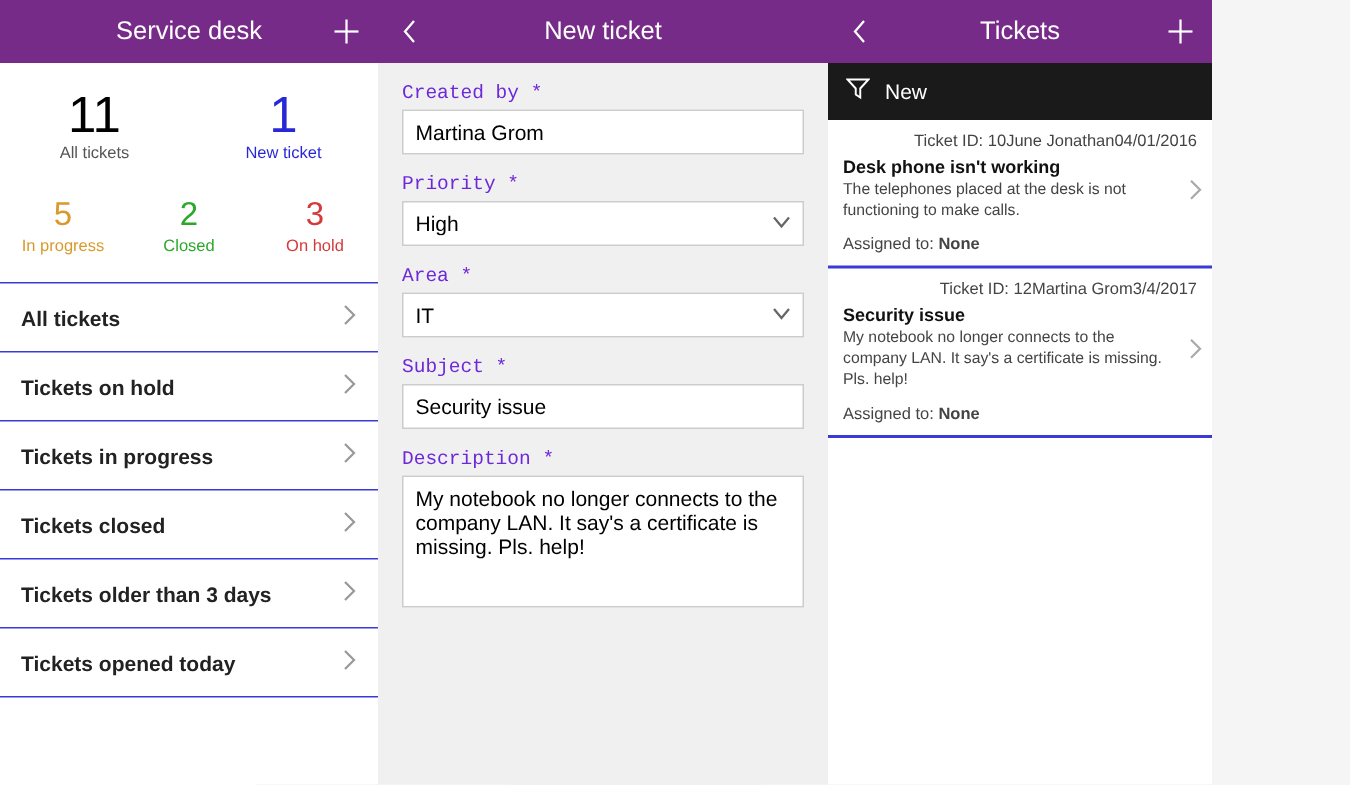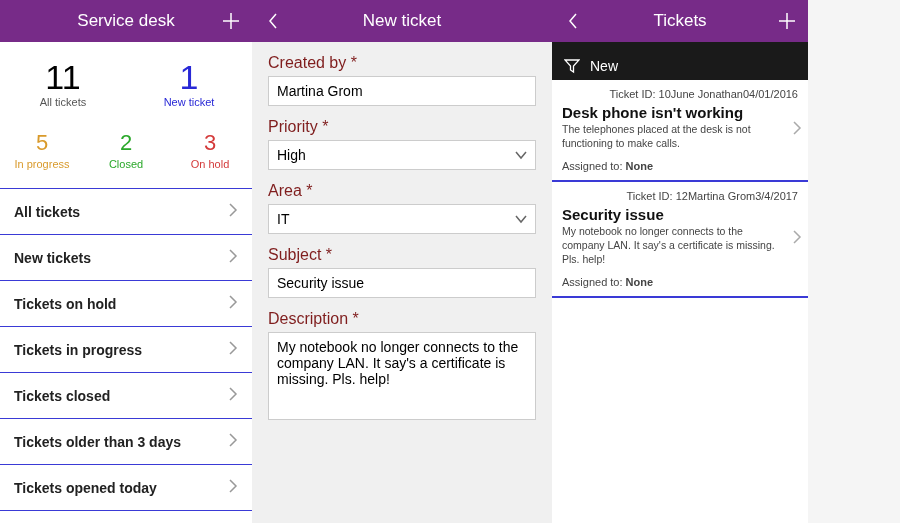--- a/index.html
+++ b/index.html
@@ -22,33 +22,33 @@
   .stat-sm-num { font-size: 22px; font-weight: 300; }
   .stat-sm-label { font-size: 11px; margin-top: 2px; }
   .orange { color: #d99a2b; }
   .green { color: #2aa82a; }
   .red { color: #d43a3a; }
   .nav-list { display: flex; flex-direction: column; }
   .nav-item { display: flex; align-items: center; justify-content: space-between; padding: 13px 14px; border-bottom: 1px solid #3a3ad6; font-size: 14px; font-weight: 600; color: #222; cursor: pointer; }
   .nav-item .chev { color: #999; }
   .form-area { padding: 12px 16px 16px 16px; flex: 1; overflow: auto; }
   .form-group { margin-bottom: 12px; }
-  .form-label { font-size: 16px; color: #7f1d1d; margin-bottom: 4px; display: block; }
+  .form-label { font-size: 13px; color: #6d28d9; margin-bottom: 4px; display: block; font-family: Liberation Mono, monospace; }
   .form-input, .form-select, .form-textarea { width: 100%; border: 1px solid #ccc; background: #fff; padding: 6px 8px; font-size: 14px; font-family: inherit; }
   .form-select-wrap { position: relative; }
   .form-select { appearance: none; padding-right: 28px; }
   .select-chev { position: absolute; right: 8px; top: 50%; transform: translateY(-50%); pointer-events: none; color: #666; }
   .form-textarea { height: 88px; resize: none; }
   .create-btn-wrap { padding: 0 16px 16px 16px; }
   .create-btn { width: 100%; background: #8a2a6a; color: #fff; border: none; padding: 12px; font-size: 16px; font-weight: 500; cursor: pointer; }
-  .filter-bar { background: #1a1a1a; color: #fff; height: 38px; display: flex; align-items: flex-start; padding: 16px 12px; gap: 10px; }
+  .filter-bar { background: #1a1a1a; color: #fff; height: 38px; display: flex; align-items: center; padding: 16px 12px; gap: 10px; }
   .filter-bar-label { font-size: 14px; }
   .ticket-card { border-bottom: 2px solid #3a3ad6; padding: 6px 10px 6px 10px; position: relative; }
   .ticket-meta { display: flex; justify-content: flex-end; font-size: 11px; color: #444; padding: 2px 0 4px 0; }
-  .ticket-title { font-size: 15px; font-weight: 700; color: #111; }
+  .ticket-title { font-size: 12px; font-weight: 700; color: #111; }
   .ticket-desc { font-size: 10.5px; color: #444; line-height: 1.3; margin: 2px 0 6px 0; padding-right: 20px; }
   .ticket-assigned { font-size: 11px; color: #444; padding: 4px 0 2px 0; }
   .ticket-assigned-val { font-weight: 700; }
   .ticket-chev { position: absolute; right: 6px; top: 50%; transform: translateY(-50%); color: #aaa; }
   svg.chev-r { width: 10px; height: 16px; }
   svg.chev-d { width: 14px; height: 10px; }
 </style>
 </head>
 <body>
 
@@ -88,26 +88,20 @@
     </div>
   </div>
   <div class="nav-list">
     <div class="nav-item">
         <span>All tickets</span>
         <span class="chev"><svg class="chev-r" viewBox="0 0 10 16" fill="none" stroke="#999" stroke-width="1.5">
             <polyline points="2,2 8,8 2,14"></polyline>
           </svg></span>
       </div>
     <div class="nav-item">
-        <span>New tickets</span>
-        <span class="chev"><svg class="chev-r" viewBox="0 0 10 16" fill="none" stroke="#999" stroke-width="1.5">
-            <polyline points="2,2 8,8 2,14"></polyline>
-          </svg></span>
-      </div>
-    <div class="nav-item">
         <span>Tickets on hold</span>
         <span class="chev"><svg class="chev-r" viewBox="0 0 10 16" fill="none" stroke="#999" stroke-width="1.5">
             <polyline points="2,2 8,8 2,14"></polyline>
           </svg></span>
       </div>
     <div class="nav-item">
         <span>Tickets in progress</span>
         <span class="chev"><svg class="chev-r" viewBox="0 0 10 16" fill="none" stroke="#999" stroke-width="1.5">
             <polyline points="2,2 8,8 2,14"></polyline>
           </svg></span>

